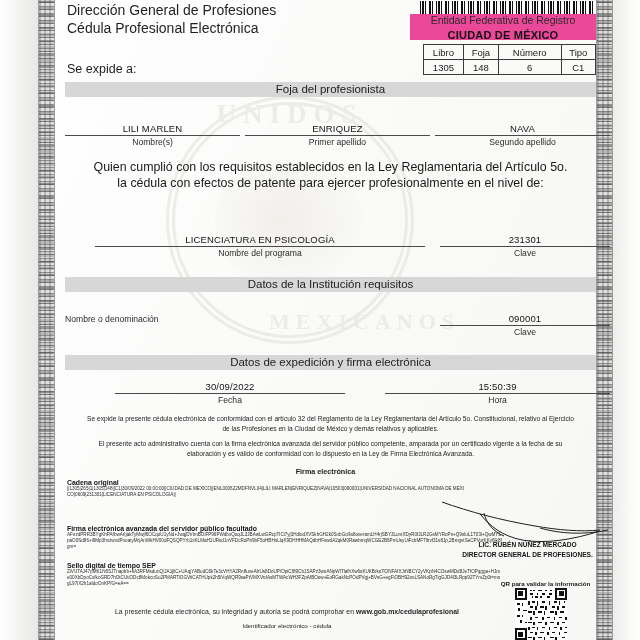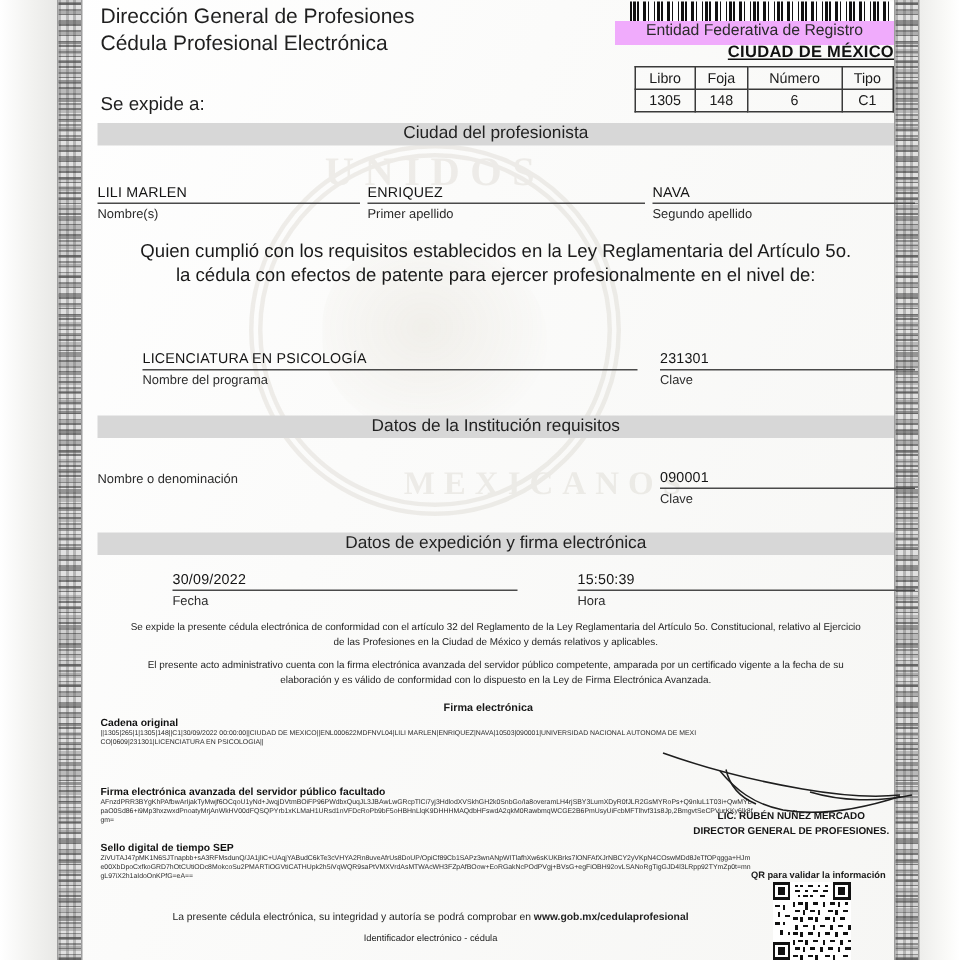--- a/index.html
+++ b/index.html
@@ -88,27 +88,27 @@
   .hdr-title div{font-size:14px;color:#1f1f1f;}
 
   .barcode{
     position:absolute;left:365px;top:1px;width:176px;height:13px;
     background:repeating-linear-gradient(90deg,
       #111 0 1px,#fff 1px 2px,#111 2px 4px,#fff 4px 5px,
       #111 5px 6px,#fff 6px 9px,#111 9px 11px,#fff 11px 12px,
       #111 12px 13px,#fff 13px 16px);
   }
   .ent-fed{
-    position:absolute;left:355px;top:14px;width:186px;height:16px;
-    background:#f0abfc;
+    position:absolute;left:355px;top:14px;width:186px;height:26px;
+    background:#ec4899;
     font-size:10.5px;text-align:center;line-height:13px;color:#2a2a2a;
   }
   .ent-val{
     position:absolute;left:355px;top:29px;width:186px;
-    font-size:11px;text-align:right;font-weight:bold;color:#111;letter-spacing:.2px;text-decoration:underline;
+    font-size:11px;text-align:center;font-weight:bold;color:#111;letter-spacing:.2px;
   }
   table.reg{
     position:absolute;left:368px;top:44px;width:173px;
     border-collapse:collapse;font-size:9.5px;
   }
   table.reg td,table.reg th{
     border:1px solid #3a3a3a;text-align:center;padding:1.5px 0;font-weight:normal;color:#1a1a1a;
   }
   table.reg th{font-size:9.5px;}
   table.reg td{font-size:9.5px;}
@@ -116,21 +116,21 @@
   .se-expide{position:absolute;left:12px;top:62px;font-size:12.5px;color:#1f1f1f;}
 
   
   .sec-bar{
     position:absolute;left:10px;right:0px;height:15px;background:#d7d7d7;
     font-size:11.5px;text-align:center;line-height:15px;color:#222;
   }
 
   
   .frow{position:absolute;left:10px;right:0;}
-  .fcell{position:absolute;}
+  .fcell{position:absolute;text-align:center;}
   .fval{
     font-size:9.5px;color:#141414;letter-spacing:.15px;
     border-bottom:.9px solid #4a4a4a;padding-bottom:1px;
     display:block;white-space:nowrap;
   }
   .flab{font-size:8.6px;color:#2b2b2b;margin-top:1px;display:block;}
 
   .para{
     position:absolute;left:10px;right:0;text-align:center;
     font-size:12.4px;line-height:1.32;color:#1a1a1a;
@@ -215,21 +215,21 @@
         <td>1305</td>
         <td>148</td>
         <td>6</td>
         <td>C1</td>
       </tr>
     </tbody>
       </table>
 
     <div class="se-expide">Se expide a:</div>
 
-    <div class="sec-bar" style="top:82px;">Ciudad del profesionista</div>
+    <div class="sec-bar" style="top:82px;">Foja del profesionista</div>
 
     <div class="frow" style="top:123px;">
       <div class="fcell" style="left:0px;width:175px;">
         <span class="fval">LILI MARLEN</span>
         <span class="flab">Nombre(s)</span>
       </div>
       <div class="fcell" style="left:180px;width:185px;">
         <span class="fval">ENRIQUEZ</span>
         <span class="flab">Primer apellido</span>
       </div>

